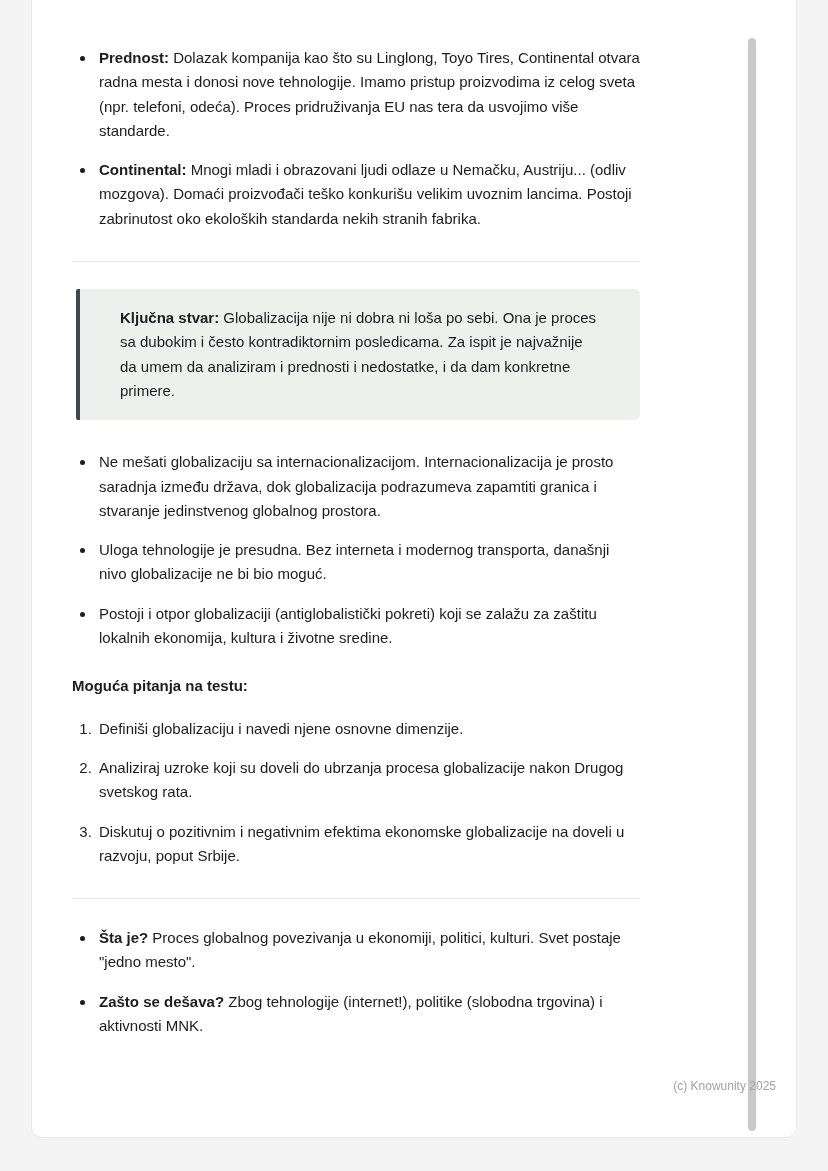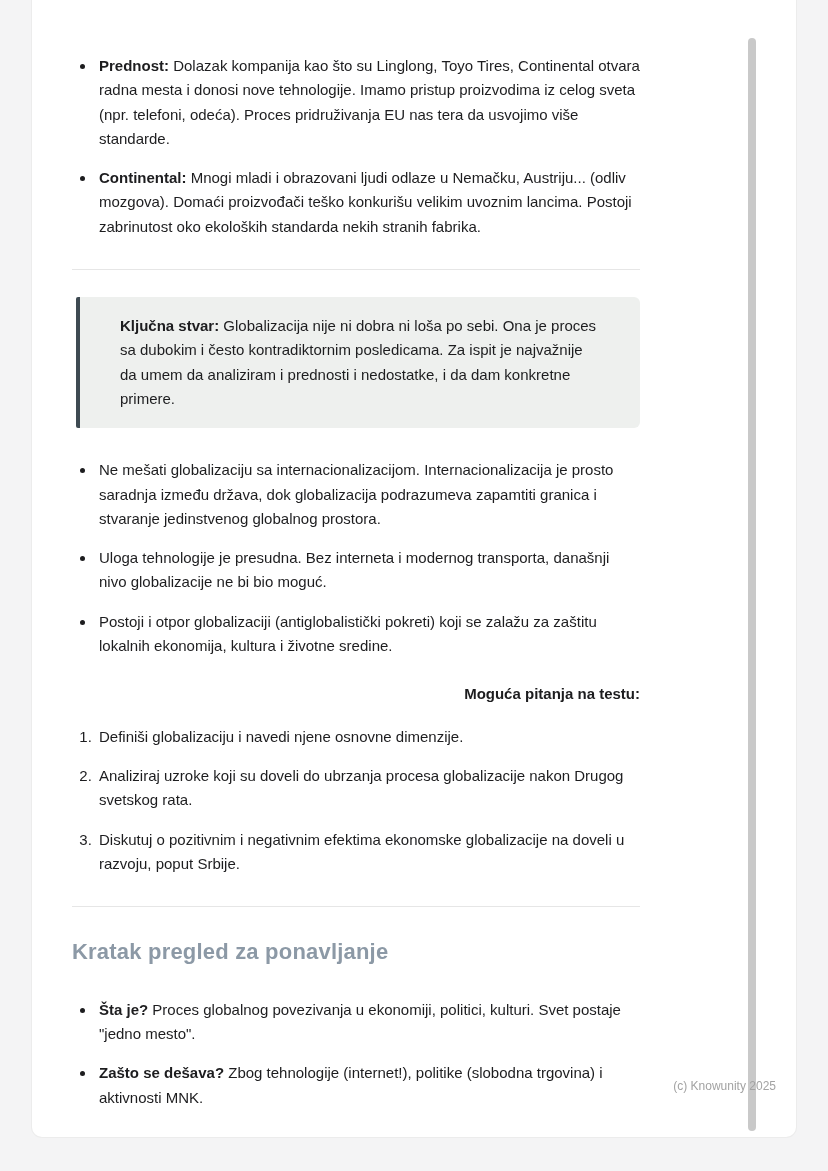--- a/index.html
+++ b/index.html
@@ -22,21 +22,21 @@
   }
   .content {
     padding: 62px 0 0 40px;
     width: 608px;
     color: #1d1d1f;
     font-size: 15px;
     line-height: 1.62;
   }
   ul.bullets, ol.numbers {
     padding-left: 24px;
-    margin: 16px 0 14px 0;
+    margin: 8px 0 14px 0;
   }
   ul.bullets li, ol.numbers li {
     margin-bottom: 15px;
     padding-left: 3px;
   }
   li::marker { color: #1d1d1f; }
   .divider {
     border: none;
     border-top: 1px solid #e6e6e6;
     margin: 30px 0 27px 0;
@@ -51,21 +51,20 @@
   .callout {
     background: #eef0ee;
     border-left: 4px solid #3e4a52;
     border-radius: 2px 6px 6px 2px;
     padding: 17px 40px;
     margin: 0 0 30px 4px;
   }
   .bold-label {
     font-weight: 700;
     margin: 24px 0 18px 0;
-    text-align: right;
   }
   .footer-credit {
     position: absolute;
     right: 20px;
     bottom: 44px;
     font-size: 12px;
     color: #a3a3a3;
     z-index: 3;
   }
   .scrollbar-thumb {
@@ -113,21 +112,20 @@
     <p class="bold-label">Moguća pitanja na testu:</p>
 
     <ol class="numbers">
       <li>Definiši globalizaciju i navedi njene osnovne dimenzije.</li>
       <li>Analiziraj uzroke koji su doveli do ubrzanja procesa globalizacije nakon Drugog svetskog rata.</li>
       <li>Diskutuj o pozitivnim i negativnim efektima ekonomske globalizacije na doveli u razvoju, poput Srbije.</li>
     </ol>
 
     <hr class="divider">
 
-    <h2 class="section-heading">Kratak pregled za ponavljanje</h2>
 
     <ul class="bullets">
       <li>
         <strong>Šta je?</strong><span> Proces globalnog povezivanja u ekonomiji, politici, kulturi. Svet postaje "jedno mesto".</span>
       </li>
       <li>
         <strong>Zašto se dešava?</strong><span> Zbog tehnologije (internet!), politike (slobodna trgovina) i aktivnosti MNK.</span>
       </li>
     </ul>
 

